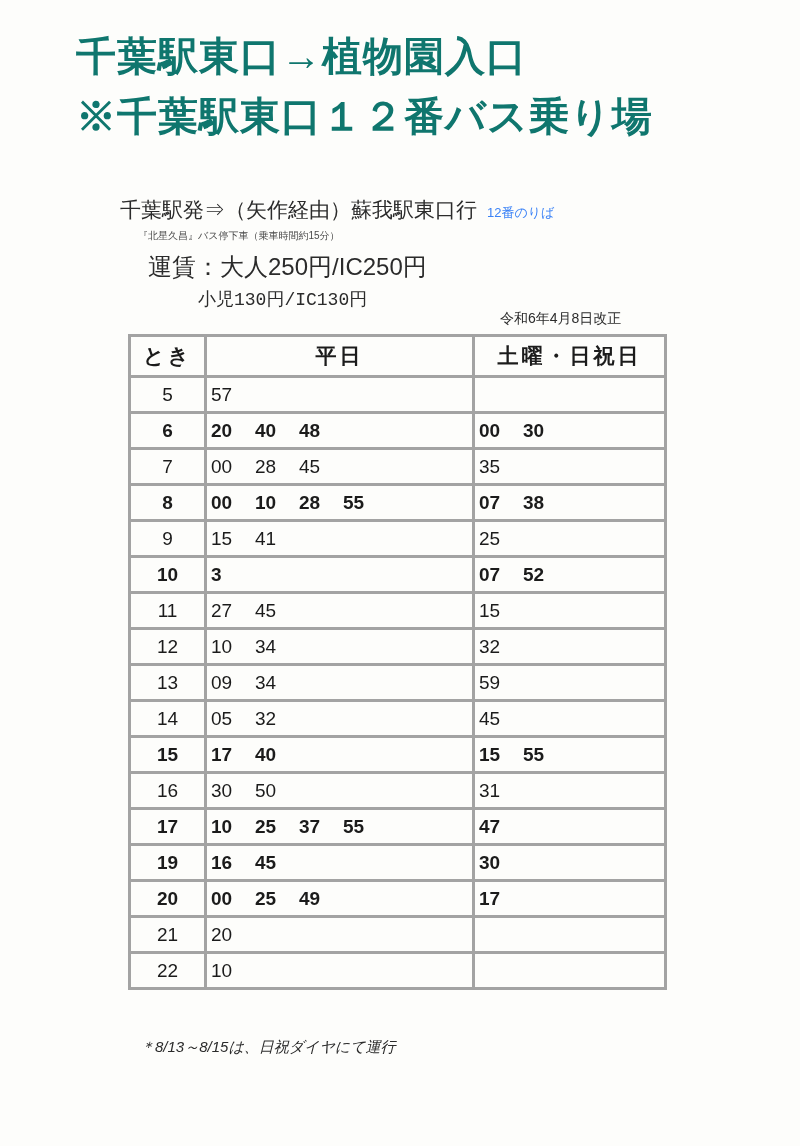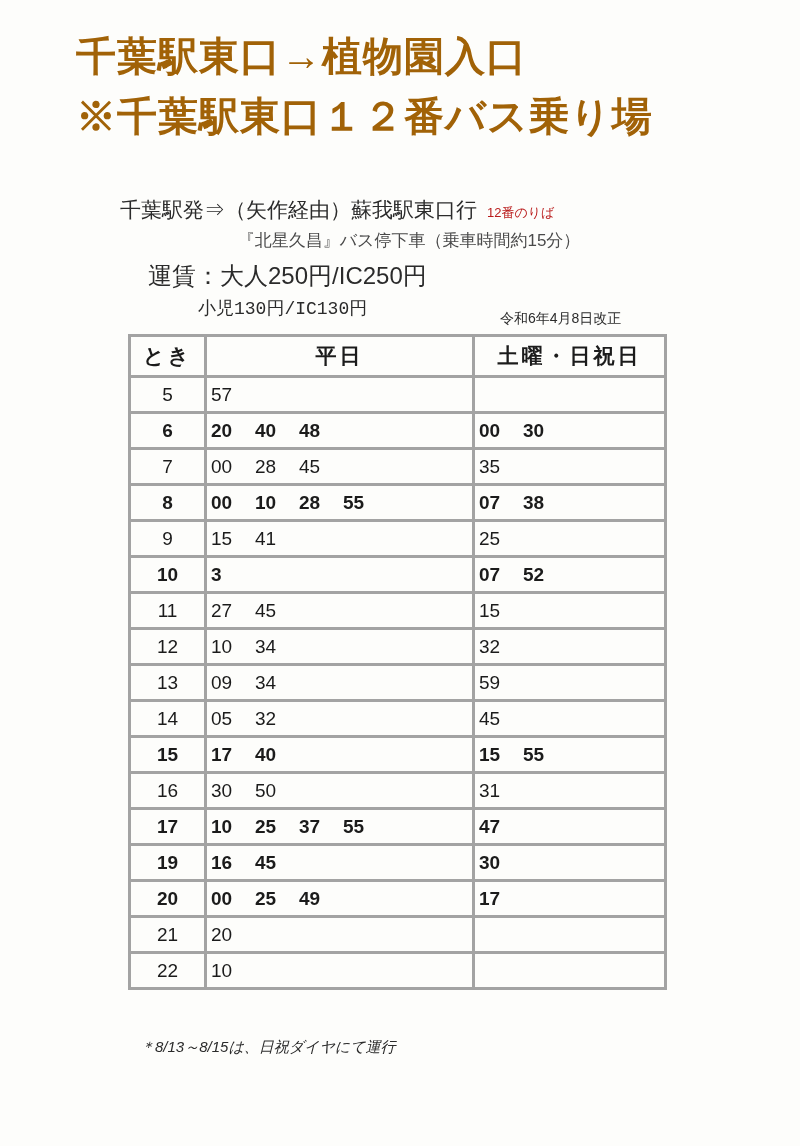--- a/index.html
+++ b/index.html
@@ -21,21 +21,21 @@
     background: #fdfdfb;
   }
   
   .headline {
     position: absolute;
     left: 76px;
     top: 30px;
     width: 680px;
   }
   .headline .line {
-    color: #a16207;
+    color: #0f766e;
     font-weight: bold;
     font-size: 40px;
     line-height: 52px;
     letter-spacing: 1px;
     white-space: nowrap;
   }
   .headline .line2 {
     margin-top: 8px;
   }
   
@@ -47,29 +47,28 @@
     color: #2b2b2b;
   }
   .subhead .route {
     font-size: 21px;
     letter-spacing: 0px;
     white-space: nowrap;
   }
   .subhead .route .noriba {
     font-size: 13px;
     margin-left: 10px;
-    color: #b91c1c;
+    color: #3b82f6;
   }
   .subhead .note {
-    font-size: 17px;
+    font-size: 10px;
     margin-top: 5px;
     margin-left: 18px;
     color: #4a4a4a;
     white-space: nowrap;
-    text-align: center;
   }
   .subhead .fare1 {
     font-size: 24px;
     margin-top: 8px;
     margin-left: 28px;
     white-space: nowrap;
   }
   .subhead .fare2 {
     font-size: 18px;
     margin-top: 4px;

